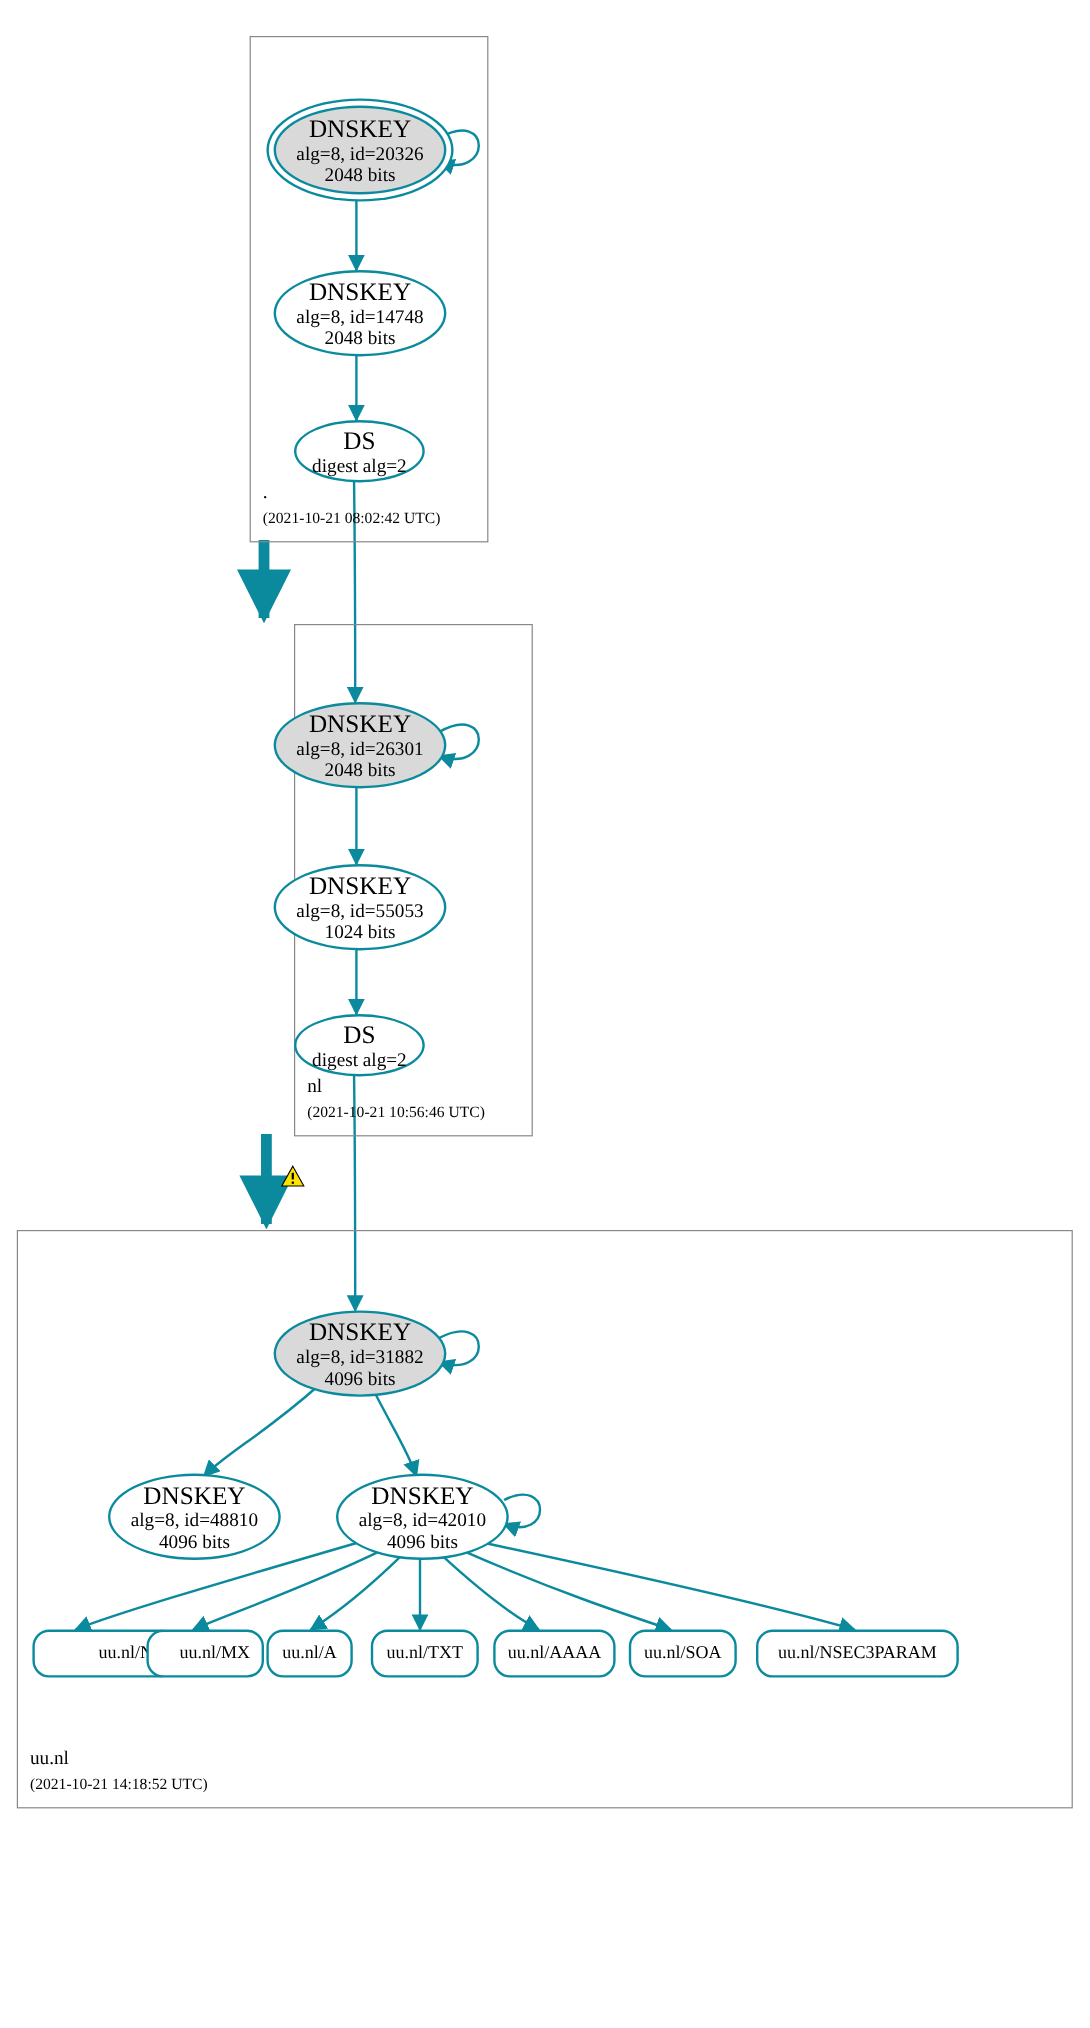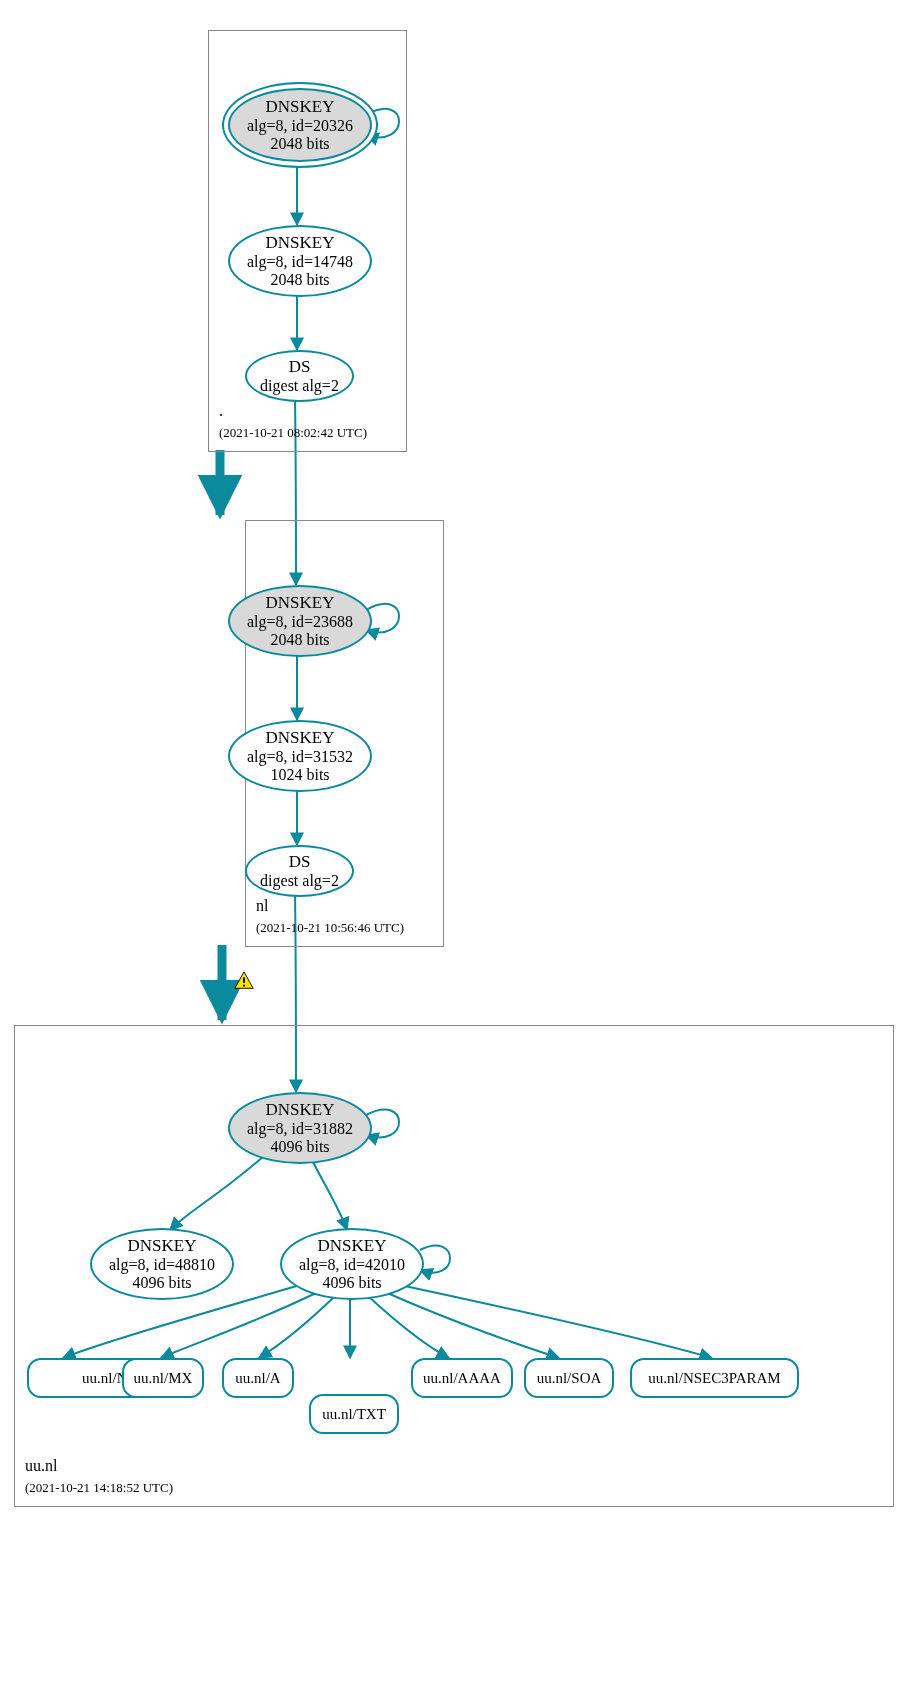--- a/index.html
+++ b/index.html
@@ -40,21 +40,21 @@
     justify-content: center;
     align-items: center;
   }
   .node.double {
     box-shadow: 0 0 0 4px #ffffff, 0 0 0 6px #0b8a9e;
   }
   .node.grey {
     background: #d9d9d9;
   }
   .node .title {
-    font-size: 17px;
+    font-size: 21px;
   }
   .node .sub {
     font-size: 16px;
   }
   .rrset {
     position: absolute;
     border: 2px solid #0b8a9e;
     border-radius: 14px;
     background: #ffffff;
     display: flex;
@@ -162,27 +162,27 @@
     <span class="sub">2048 bits</span>
   </div>
 
   <div class="node" style="left:245px; top:350px; width:105px; height:48px;">
     <span class="title">DS</span>
     <span class="sub">digest alg=2</span>
   </div>
 
   <div class="node grey" style="left:228px; top:585px; width:140px; height:68px;">
     <span class="title">DNSKEY</span>
-    <span class="sub">alg=8, id=23688</span>
+    <span class="sub">alg=8, id=26301</span>
     <span class="sub">2048 bits</span>
   </div>
 
   <div class="node" style="left:228px; top:720px; width:140px; height:68px;">
     <span class="title">DNSKEY</span>
-    <span class="sub">alg=8, id=31532</span>
+    <span class="sub">alg=8, id=55053</span>
     <span class="sub">1024 bits</span>
   </div>
 
   <div class="node" style="left:245px; top:845px; width:105px; height:48px;">
     <span class="title">DS</span>
     <span class="sub">digest alg=2</span>
   </div>
 
   <svg class="warn-icon" style="left:233px; top:970px;" viewBox="0 0 24 24">
     <path d="M12 2 L22 20 L2 20 Z" fill="#ffe100" stroke="#000" stroke-width="1"></path>
@@ -204,27 +204,27 @@
 
   <div class="node" style="left:280px; top:1228px; width:140px; height:68px;">
     <span class="title">DNSKEY</span>
     <span class="sub">alg=8, id=42010</span>
     <span class="sub">4096 bits</span>
   </div>
 
   <div class="rrset" style="left:27px;  top:1358px; width:72px;padding-left:44px;">
       <span>uu.nl/NS</span>
     </div>
-  <div class="rrset" style="left:122px; top:1358px; width:78px;">
+  <div class="rrset" style="left:122px; top:1358px; width:78px;padding-left:16px;">
       <span>uu.nl/MX</span>
     </div>
   <div class="rrset" style="left:222px; top:1358px; width:68px;font-family:Liberation Serif, serif;">
       <span>uu.nl/A</span>
     </div>
-  <div class="rrset" style="left:309px; top:1358px; width:86px;margin-top:36px;">
+  <div class="rrset" style="left:309px; top:1358px; width:86px;">
       <span>uu.nl/TXT</span>
     </div>
   <div class="rrset" style="left:411px; top:1358px; width:98px;">
       <span>uu.nl/AAAA</span>
     </div>
   <div class="rrset" style="left:524px; top:1358px; width:86px;">
       <span>uu.nl/SOA</span>
     </div>
   <div class="rrset" style="left:630px; top:1358px; width:165px;font-family:Liberation Serif, serif;">
       <span>uu.nl/NSEC3PARAM</span>

